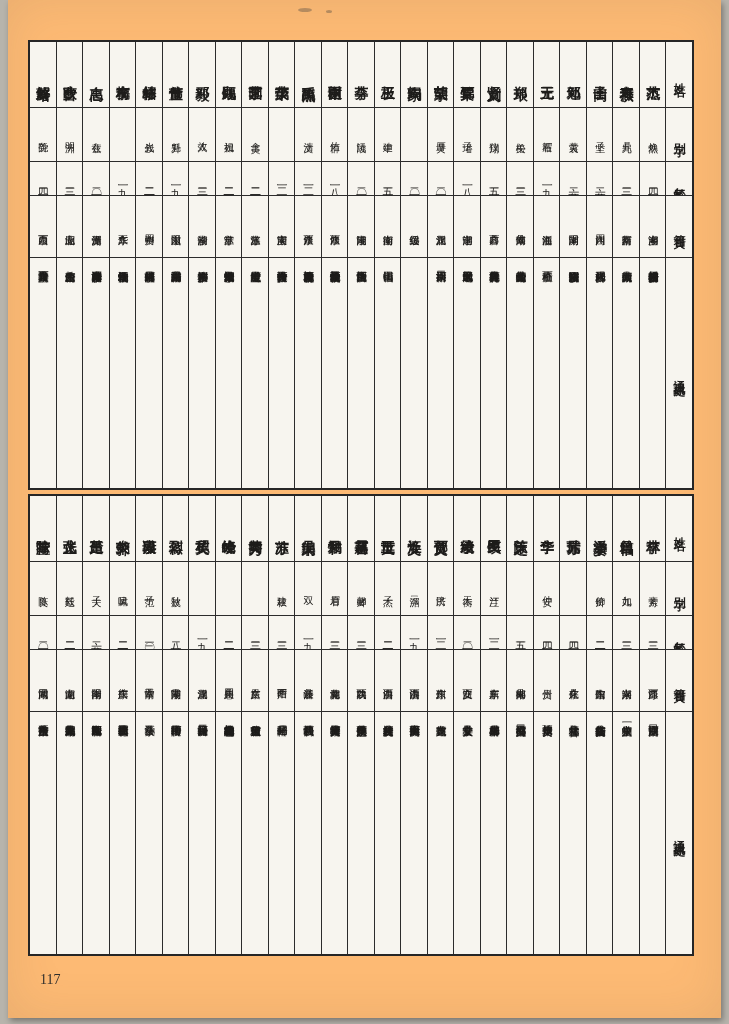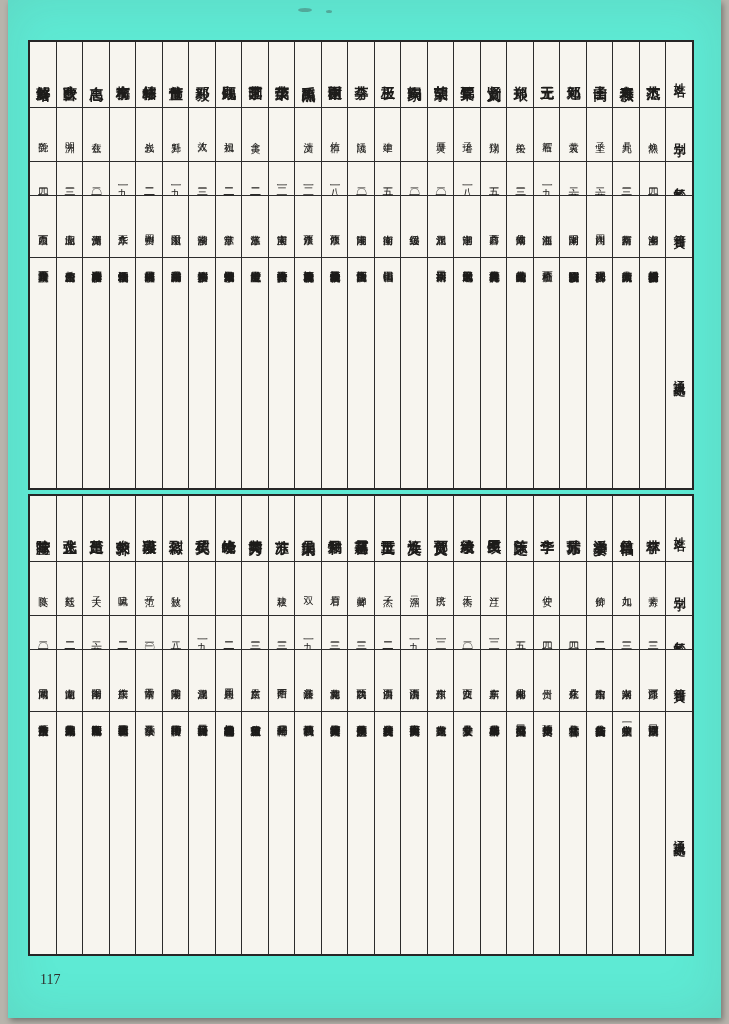--- a/index.html
+++ b/index.html
@@ -7,21 +7,21 @@
   body {
     background: #b7b4ac;
     font-family: "Liberation Serif", serif;
     position: relative;
     overflow: hidden;
   }
   .page {
     position: absolute;
     left: 8px; top: 0;
     width: 713px; height: 1018px;
-    background: #5eead4;
+    background: #fdba74;
     box-shadow: inset 0 0 50px rgba(90,85,70,0.12), 2px 3px 6px rgba(0,0,0,0.35);
   }
   .smudge {
     position: absolute;
     background: rgba(60,60,60,0.35);
     border-radius: 50%;
   }
   .dir-table {
     position: absolute;
     left: 20px;

